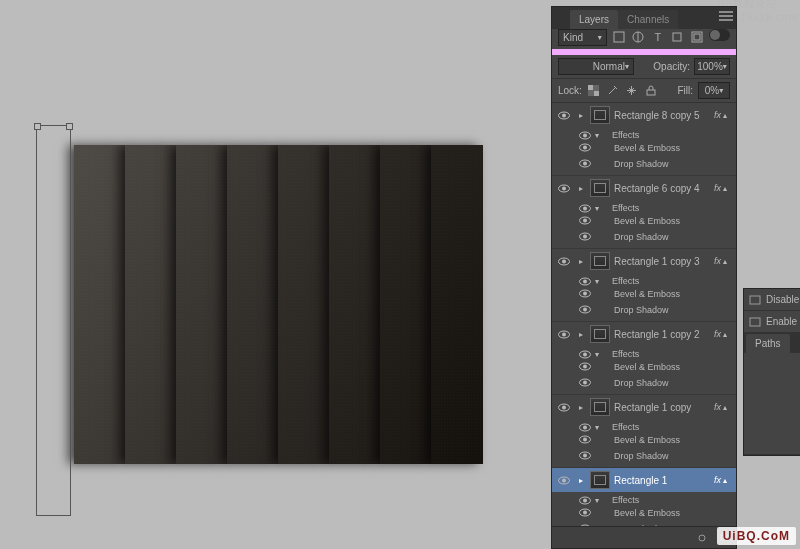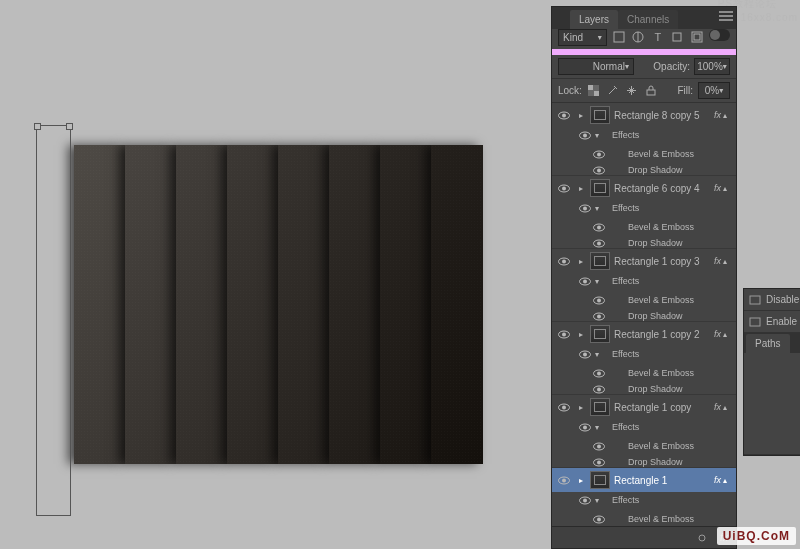--- a/index.html
+++ b/index.html
@@ -51,21 +51,21 @@
 .thumb{width:20px;height:18px;background:#222;border:1px solid #666;margin:0 4px;position:relative}
 .thumb.shape{background:linear-gradient(#3a3a3a,#2a2a2a)}
 .thumb.shape::after{content:"";position:absolute;inset:3px;border:1px solid #888}
 .layer-name{flex:1;font-size:10px;white-space:nowrap;overflow:hidden}
 .fx-indicator{font-size:9px;font-style:italic;margin-right:2px;cursor:pointer}
 .fx-twisty{width:10px;font-size:8px;margin-right:3px}
 .effects-row{height:16px;display:flex;align-items:center;padding-left:26px}
 .fx-eye{width:14px;display:flex;justify-content:center}
 .fx-twisty-sub{width:10px;font-size:8px;margin:0 3px}
 .fx-name{font-size:9px;padding-left:4px}
-.sub-effect{height:16px;display:flex;align-items:flex-end;padding-left:40px}
+.sub-effect{height:16px;display:flex;align-items:flex-start;padding-left:26px}
 .sub-effect .fx-name{padding-left:22px}
 .layers-bottom{position:absolute;bottom:0;left:0;right:0;height:22px;background:#404040;border-top:1px solid #2a2a2a;display:flex;align-items:center;justify-content:flex-end;padding:0 4px;gap:6px}
 .bottom-icon{width:16px;height:16px;display:flex;align-items:center;justify-content:center;cursor:pointer}
 .side-panel{position:absolute;right:-63px;top:250px;width:120px;background:#444;border:1px solid #262626}
 .side-row{height:22px;display:flex;align-items:center;padding:0 4px;border-bottom:1px solid #333;font-size:9px;gap:4px}
 .side-icon{width:14px;height:14px}
 .paths-tab{height:20px;background:#323232;display:flex;align-items:end;padding-left:2px}
 .watermark-top{position:absolute;right:2px;top:-3px;font-size:11px;color:#555;letter-spacing:1px}
 .watermark-bottom{position:absolute;right:4px;bottom:4px;padding:2px 6px;background:rgba(255,255,255,0.85);border-radius:2px;font-size:12px;color:#7f1d1d;font-weight:bold;letter-spacing:1px}
 .chev{font-size:8px}

